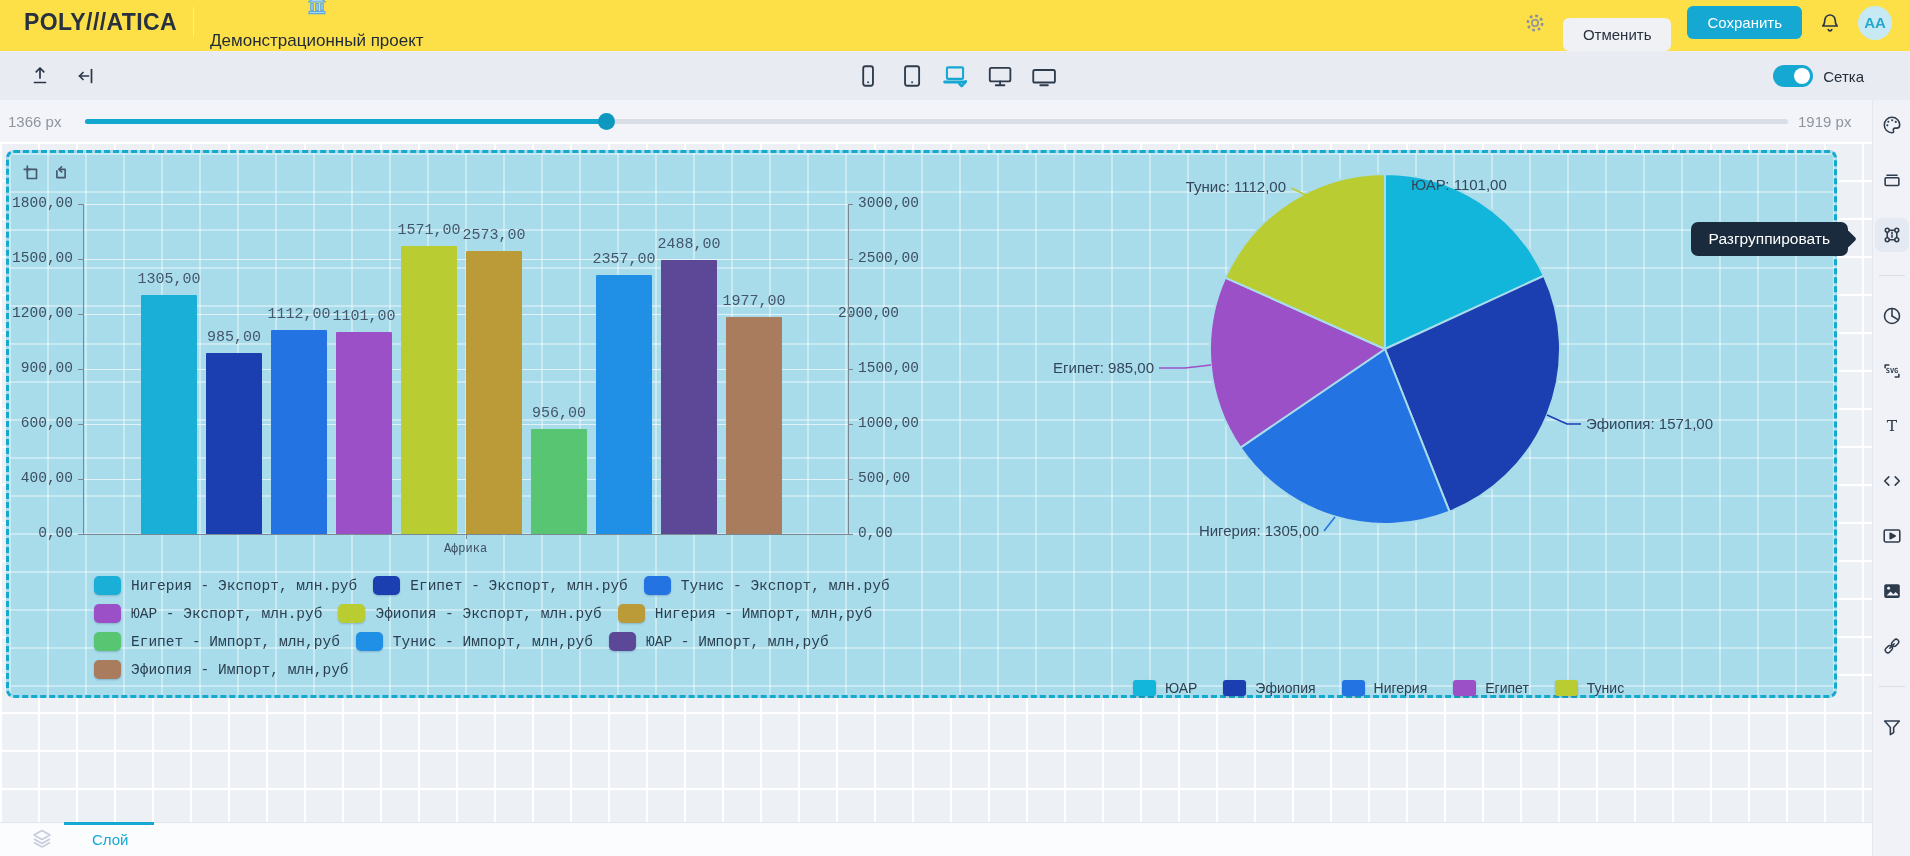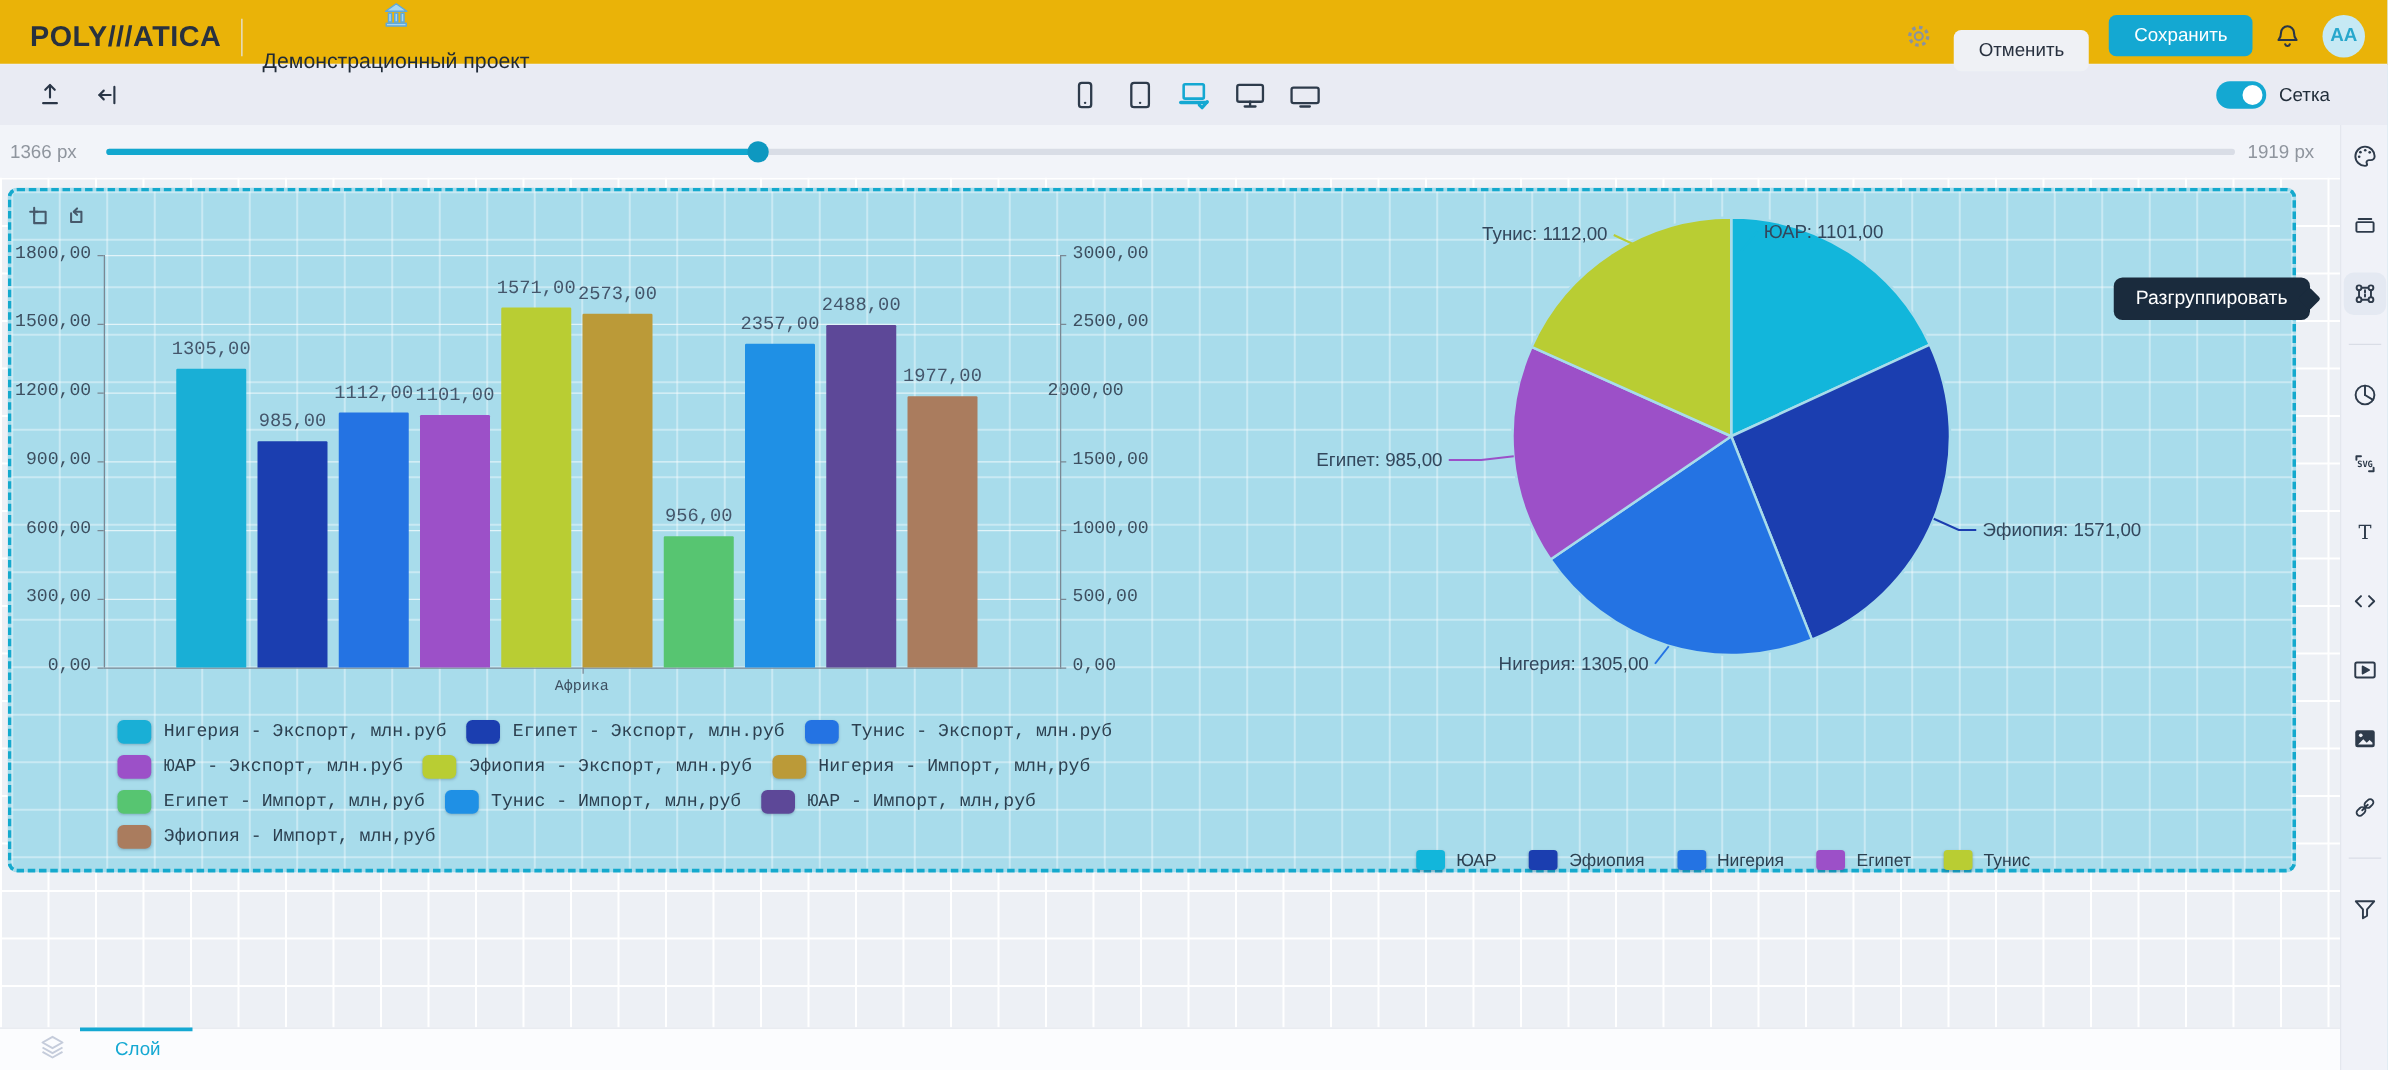--- a/index.html
+++ b/index.html
@@ -1,22 +1,22 @@
 <!DOCTYPE html>
 <html><head>
 <meta charset="utf-8">
 <style>
   * { margin:0; padding:0; box-sizing:border-box; }
   html,body { width:1910px; height:856px; overflow:hidden;
     font-family:"Liberation Sans","DejaVu Sans",sans-serif; background:#EDF0F5; }
   .stage { position:relative; width:1910px; height:856px; }
 
   
-  .header { position:absolute; top:0; left:0; width:1910px; height:52px; background:#eab308;
-    display:flex; align-items:flex-start; justify-content:space-between; padding:0 18px 0 24px;
+  .header { position:absolute; top:0; left:0; width:1910px; height:52px; background:#fde047;
+    display:flex; align-items:flex-end; justify-content:space-between; padding:0 18px 0 24px;
     border-bottom:1px solid #ECEEF3; z-index:30; }
   .h-left { display:flex; align-items:center; gap:16px; }
   .logo { font-size:23px; font-weight:800; letter-spacing:.4px; color:#28313F; font-style:normal; }
   .h-divider { width:1px; height:30px; background:#E3E6EC; }
   .proj { display:flex; align-items:center; gap:10px;flex-direction:column; }
   .proj-title { font-size:17px; font-weight:500; color:#1F2A37; }
   .h-right { display:flex; align-items:center; gap:16px; }
   .btn { border:none; border-radius:6px; font-size:15px; padding:8px 20px; cursor:pointer;
     font-family:inherit; }
   .btn-cancel { background:#EFF1F5; color:#28313F;margin-top:24px; }
@@ -242,21 +242,21 @@
           <div class="gridline" style="left: 60px; width: 765px; top: 149px;"></div>
           <div class="tick-label" style="right: 850px; top: 140px;">1200,00</div>
           <div class="tick-stub" style="left: 55px; top: 149px; width: 5px; height: 1px;"></div>
           <div class="gridline" style="left: 60px; width: 765px; top: 204px;"></div>
           <div class="tick-label" style="right: 850px; top: 195px;">900,00</div>
           <div class="tick-stub" style="left: 55px; top: 204px; width: 5px; height: 1px;"></div>
           <div class="gridline" style="left: 60px; width: 765px; top: 259px;"></div>
           <div class="tick-label" style="right: 850px; top: 250px;">600,00</div>
           <div class="tick-stub" style="left: 55px; top: 259px; width: 5px; height: 1px;"></div>
           <div class="gridline" style="left: 60px; width: 765px; top: 314px;"></div>
-          <div class="tick-label" style="right: 850px; top: 305px;">300,00</div>
+          <div class="tick-label" style="right: 850px; top: 305px;">400,00</div>
           <div class="tick-stub" style="left: 55px; top: 314px; width: 5px; height: 1px;"></div>
           <div class="tick-label" style="right: 850px; top: 360px;">0,00</div>
           <div class="tick-stub" style="left: 55px; top: 369px; width: 5px; height: 1px;"></div>
           <div class="tick-label" style="left: 835px; top: 30px;">3000,00</div>
           <div class="tick-stub" style="left: 825px; top: 39px; width: 5px; height: 1px;"></div>
           <div class="tick-label" style="left: 835px; top: 85px;">2500,00</div>
           <div class="tick-stub" style="left: 825px; top: 94px; width: 5px; height: 1px;"></div>
           <div class="tick-label" style="left: 815px; top: 140px;">2000,00</div>
           <div class="tick-stub" style="left: 825px; top: 149px; width: 5px; height: 1px;"></div>
           <div class="tick-label" style="left: 835px; top: 195px;">1500,00</div>

